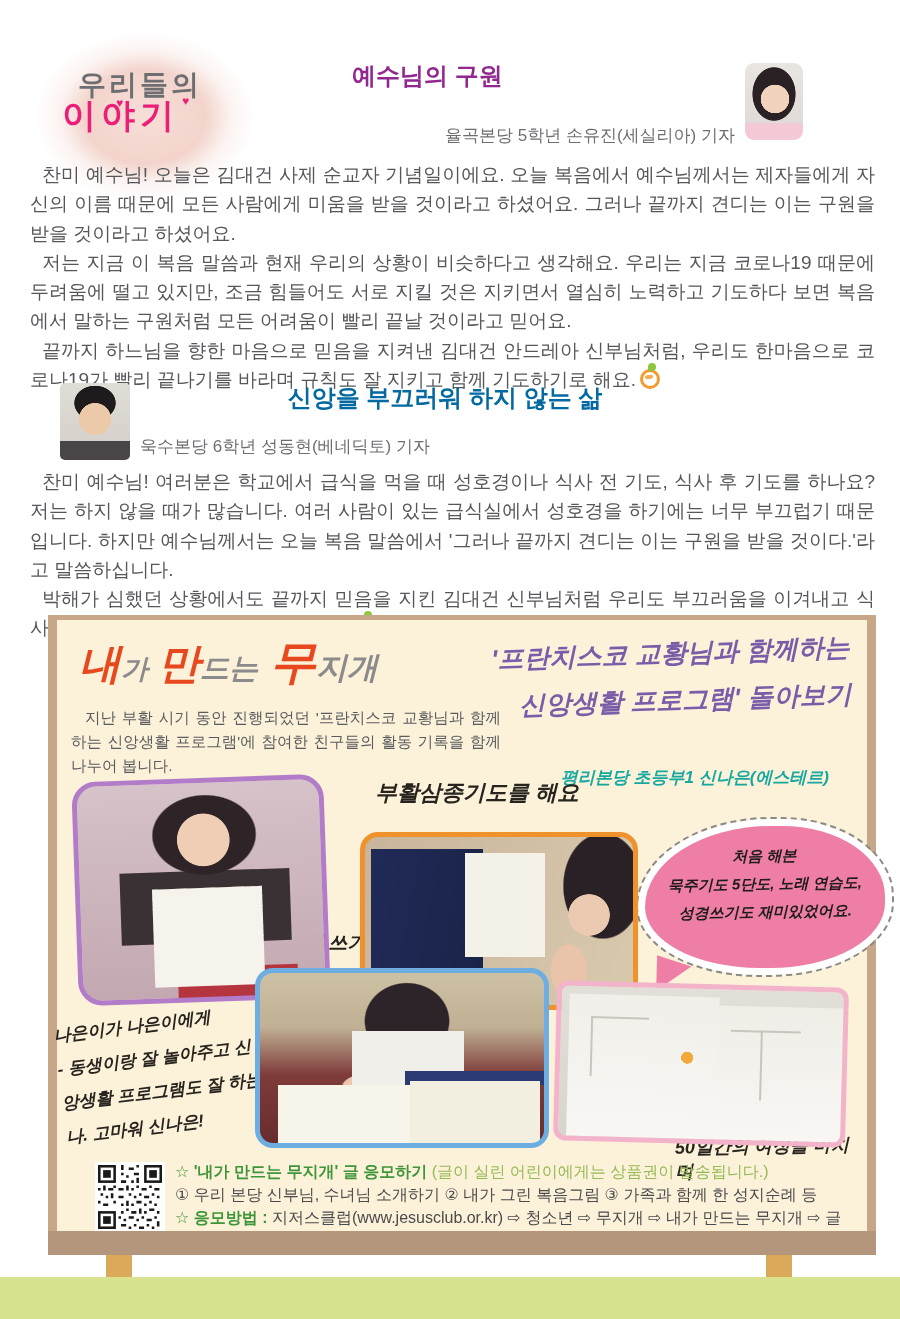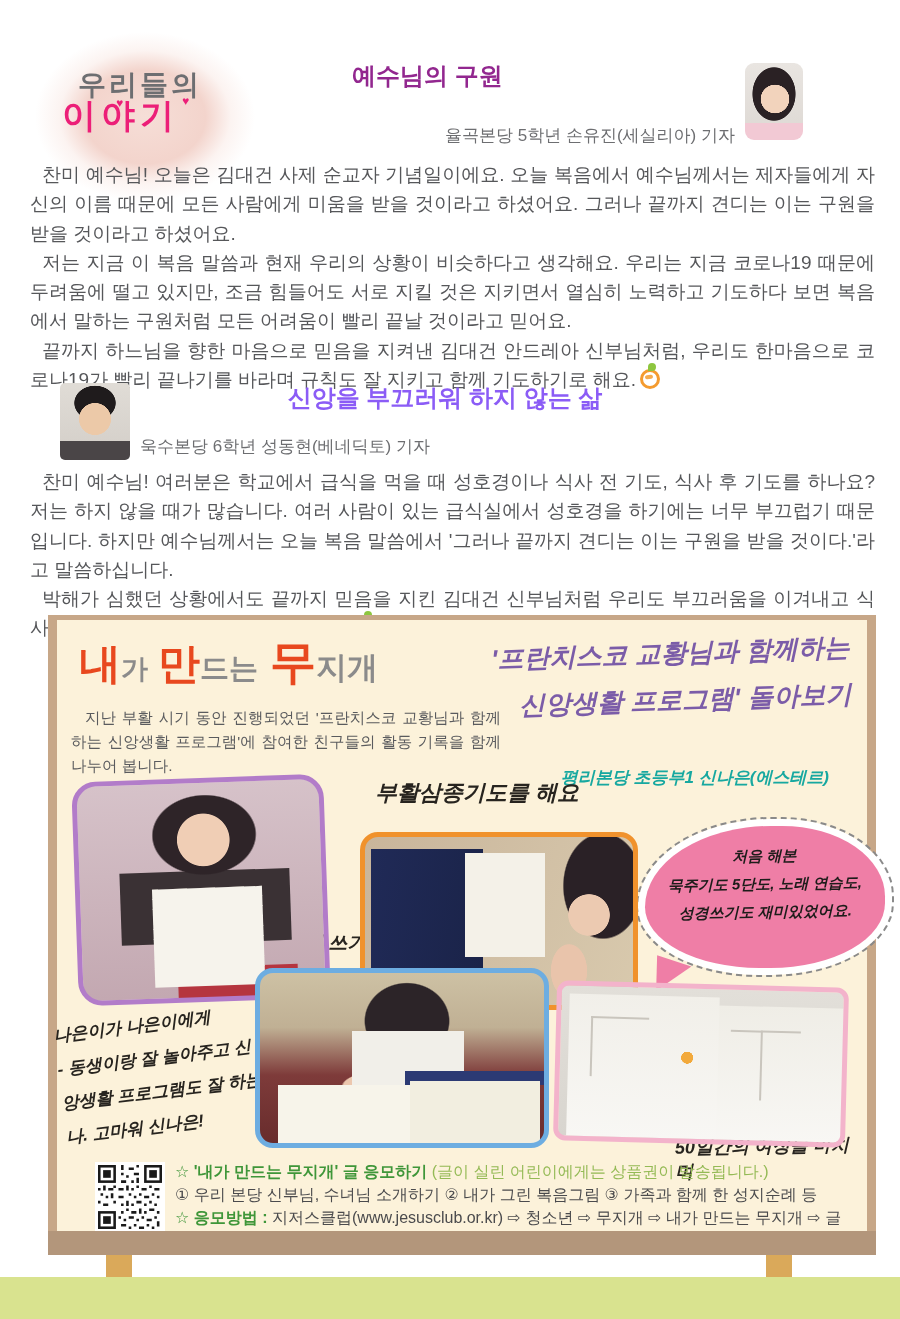--- a/index.html
+++ b/index.html
@@ -27,39 +27,39 @@
   .body-text{position:absolute;left:30px;width:845px;font-size:19px;line-height:1.54;color:#56575a;text-align:justify;}
   .a1-body{top:160px;} .a2-body{top:467px;}
   .body-text p{margin:0;text-indent:12px;}
   .a2-photo{position:absolute;left:60px;top:383px;width:70px;height:77px;border-radius:5px;
     background:
       linear-gradient(#4a4547,#4a4547) 0px 58px/70px 19px no-repeat,
       radial-gradient(circle,#ecc9a8 0 60%,rgba(0,0,0,0) 62%) 18px 16px/34px 40px no-repeat,
       radial-gradient(ellipse,#1f1b1c 0 60%,rgba(0,0,0,0) 62%) 11px 0px/48px 40px no-repeat,
       linear-gradient(#e0dcd6,#d3cec8);}
   .a2-title{position:absolute;left:235px;top:382px;width:420px;margin:0;text-align:center;
-    font-size:24px;font-weight:800;color:#8b5cf6;}
+    font-size:24px;font-weight:800;color:#0369a1;}
   .a2-byline{position:absolute;left:140px;top:435px;font-size:17px;color:#6d6e71;}
 
   .mascot{display:inline-block;width:14px;height:14px;border:3px solid #f49b2f;border-radius:50%;
     position:relative;vertical-align:-3px;background:#fff;margin-left:4px;}
   .mascot::before{content:"";position:absolute;top:-9px;left:5px;width:8px;height:8px;background:#8dc63f;
     border-radius:60% 60% 60% 0;}
   .mascot::after{content:"";position:absolute;top:3px;left:2px;width:8px;height:4px;background:#f5ab4e;
     border-radius:2px;transform:rotate(-8deg);}
 
   
   .board{position:absolute;left:48px;top:615px;width:828px;height:640px;box-sizing:border-box;
     background:#fcf2da;border-left:9px solid #c7a788;border-right:9px solid #c7a788;border-top:5px solid #c7a788;}
   .board-bottom-bar{position:absolute;left:-9px;right:-9px;bottom:0;height:24px;background:#b3967b;}
   .leg{position:absolute;width:26px;height:28px;background:#daa95a;}
   .leg-l{left:106px;top:1255px;} .leg-r{left:766px;top:1255px;}
   .grass{position:absolute;left:0;top:1277px;width:900px;height:42px;background:#d9e38f;z-index:5;}
 
-  .board-title{position:absolute;left:22px;top:12px;white-space:nowrap;}
+  .board-title{position:absolute;left:22px;top:12px;white-space:nowrap;font-style:italic;}
   .bt{font-weight:800;display:inline-block;vertical-align:baseline;}
   .bt-r{color:#e8481e;}
   .bt-g{color:#8b8b8b;}
   .s1{font-size:42px;} .s2{font-size:27px;margin-right:10px;} .s3{font-size:42px;}
   .s4{font-size:29px;margin-right:12px;} .s5{font-size:46px;} .s6{font-size:31px;}
 
   .board-intro{position:absolute;left:14px;top:86px;width:430px;margin:0;font-size:15.5px;line-height:1.55;
     color:#5a5b5e;text-indent:14px;text-align:justify;}
 
   .right-title{position:absolute;right:16px;top:10px;text-align:right;color:#7b5ca8;font-weight:800;

